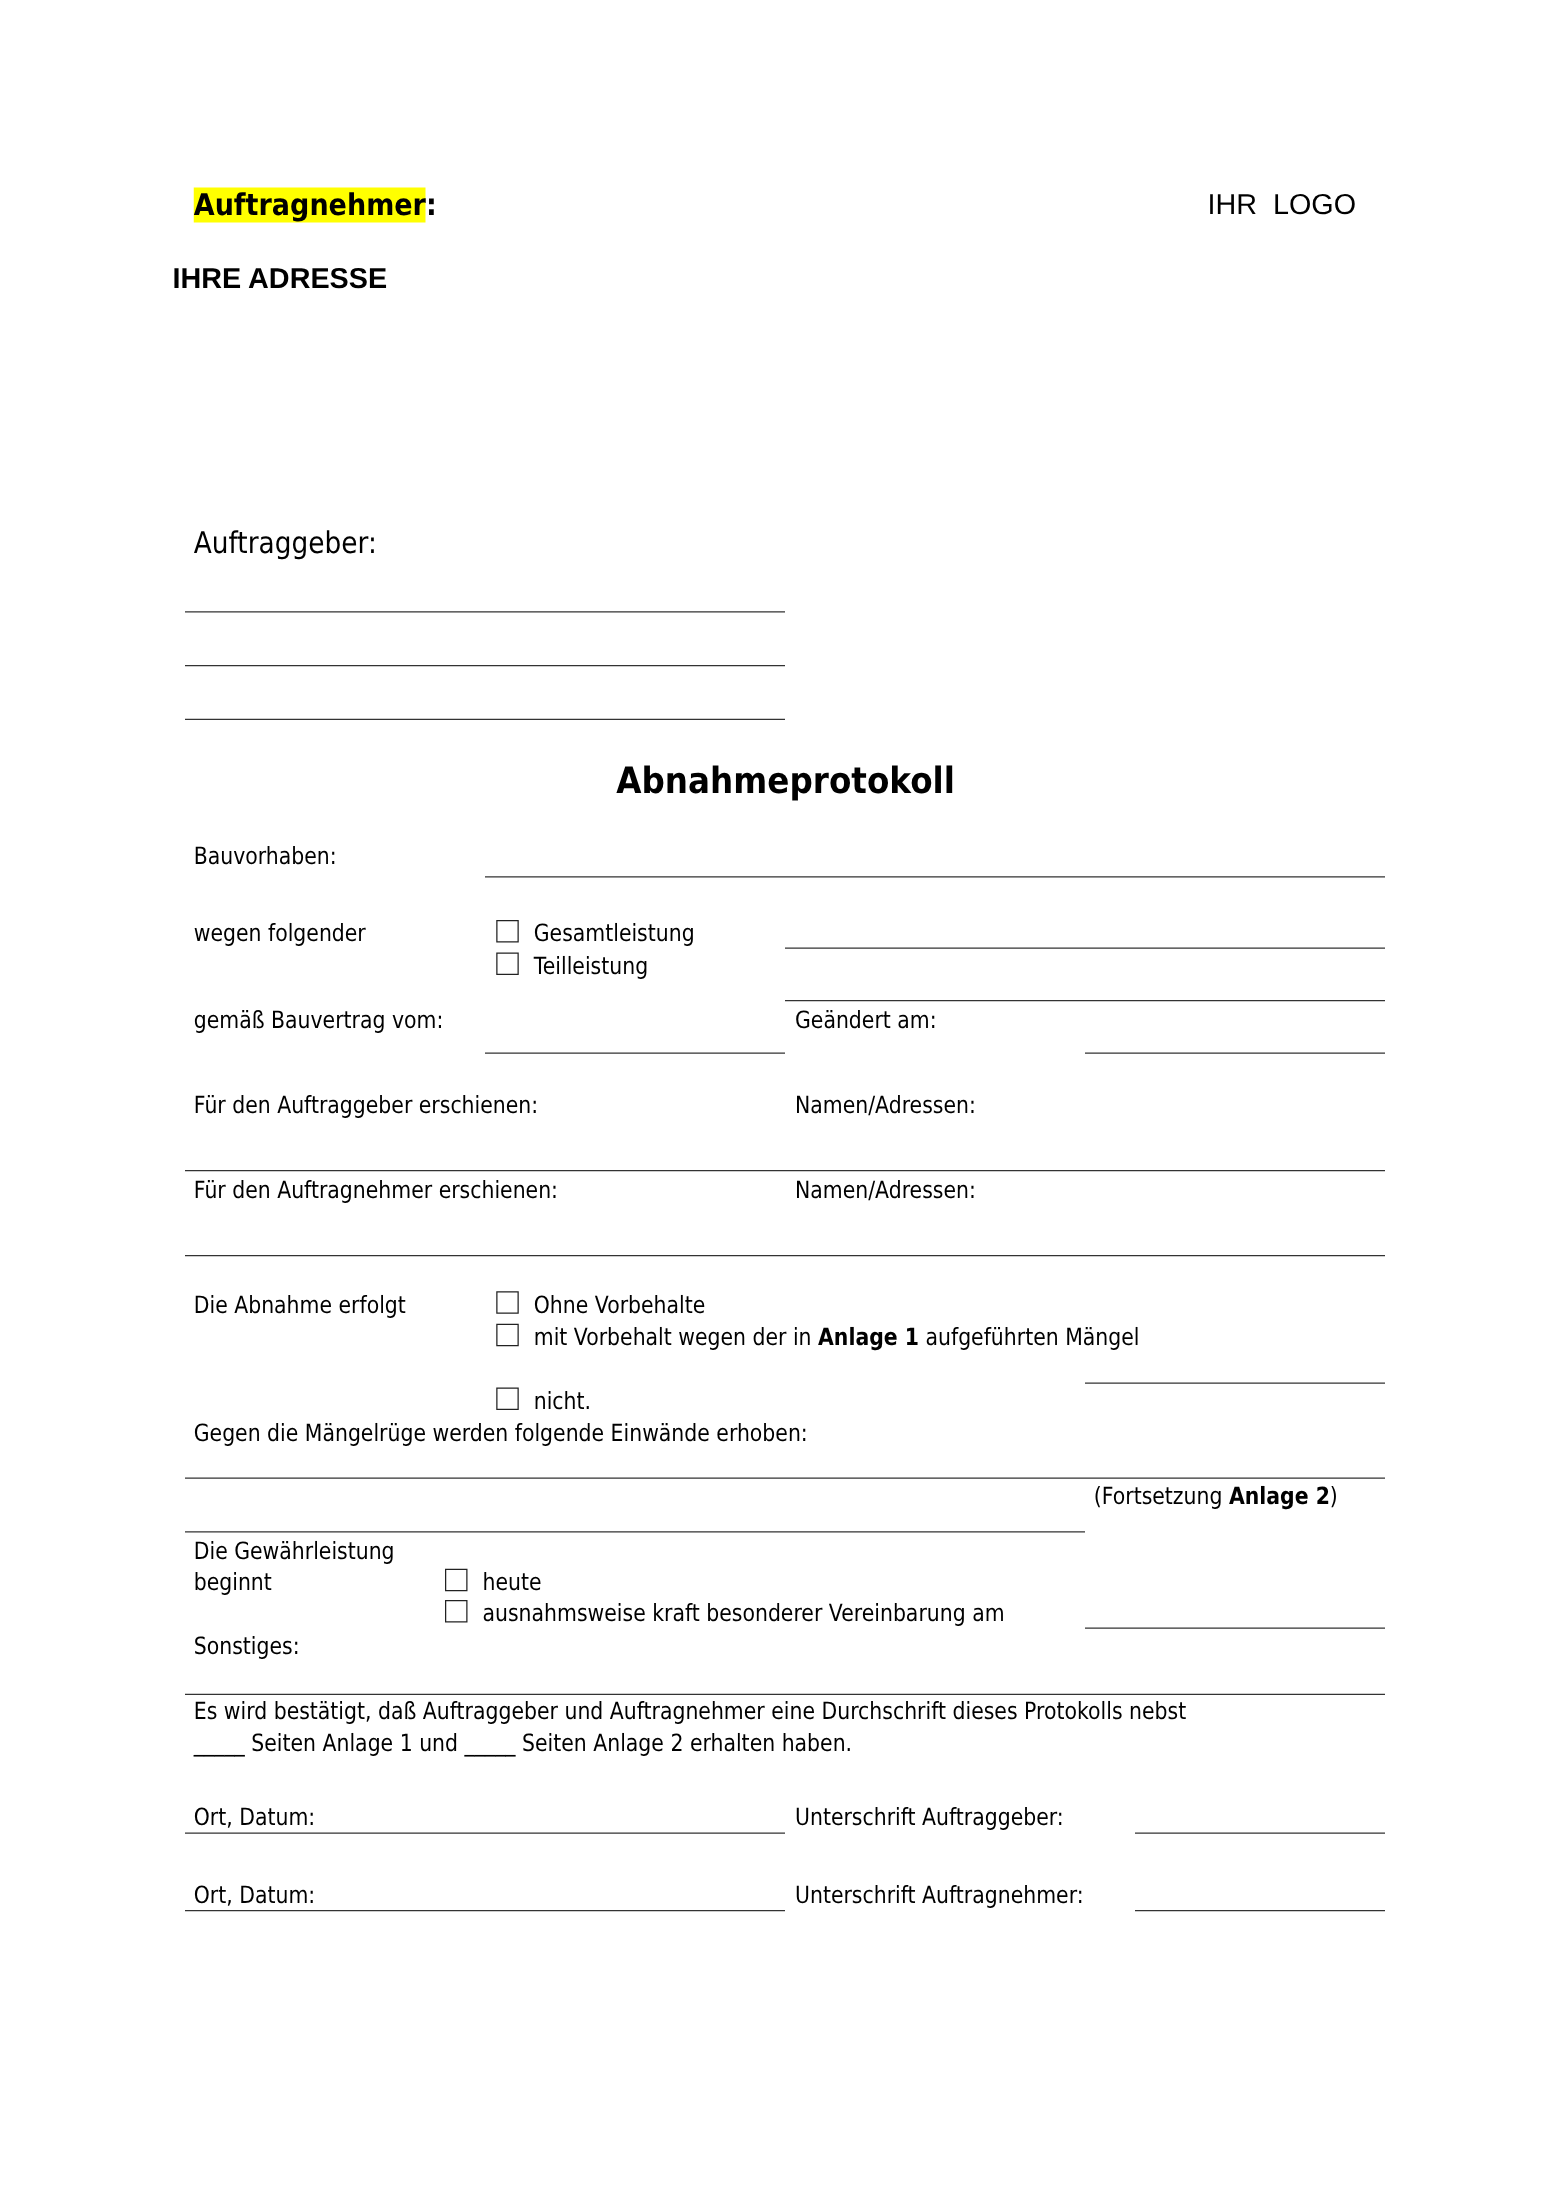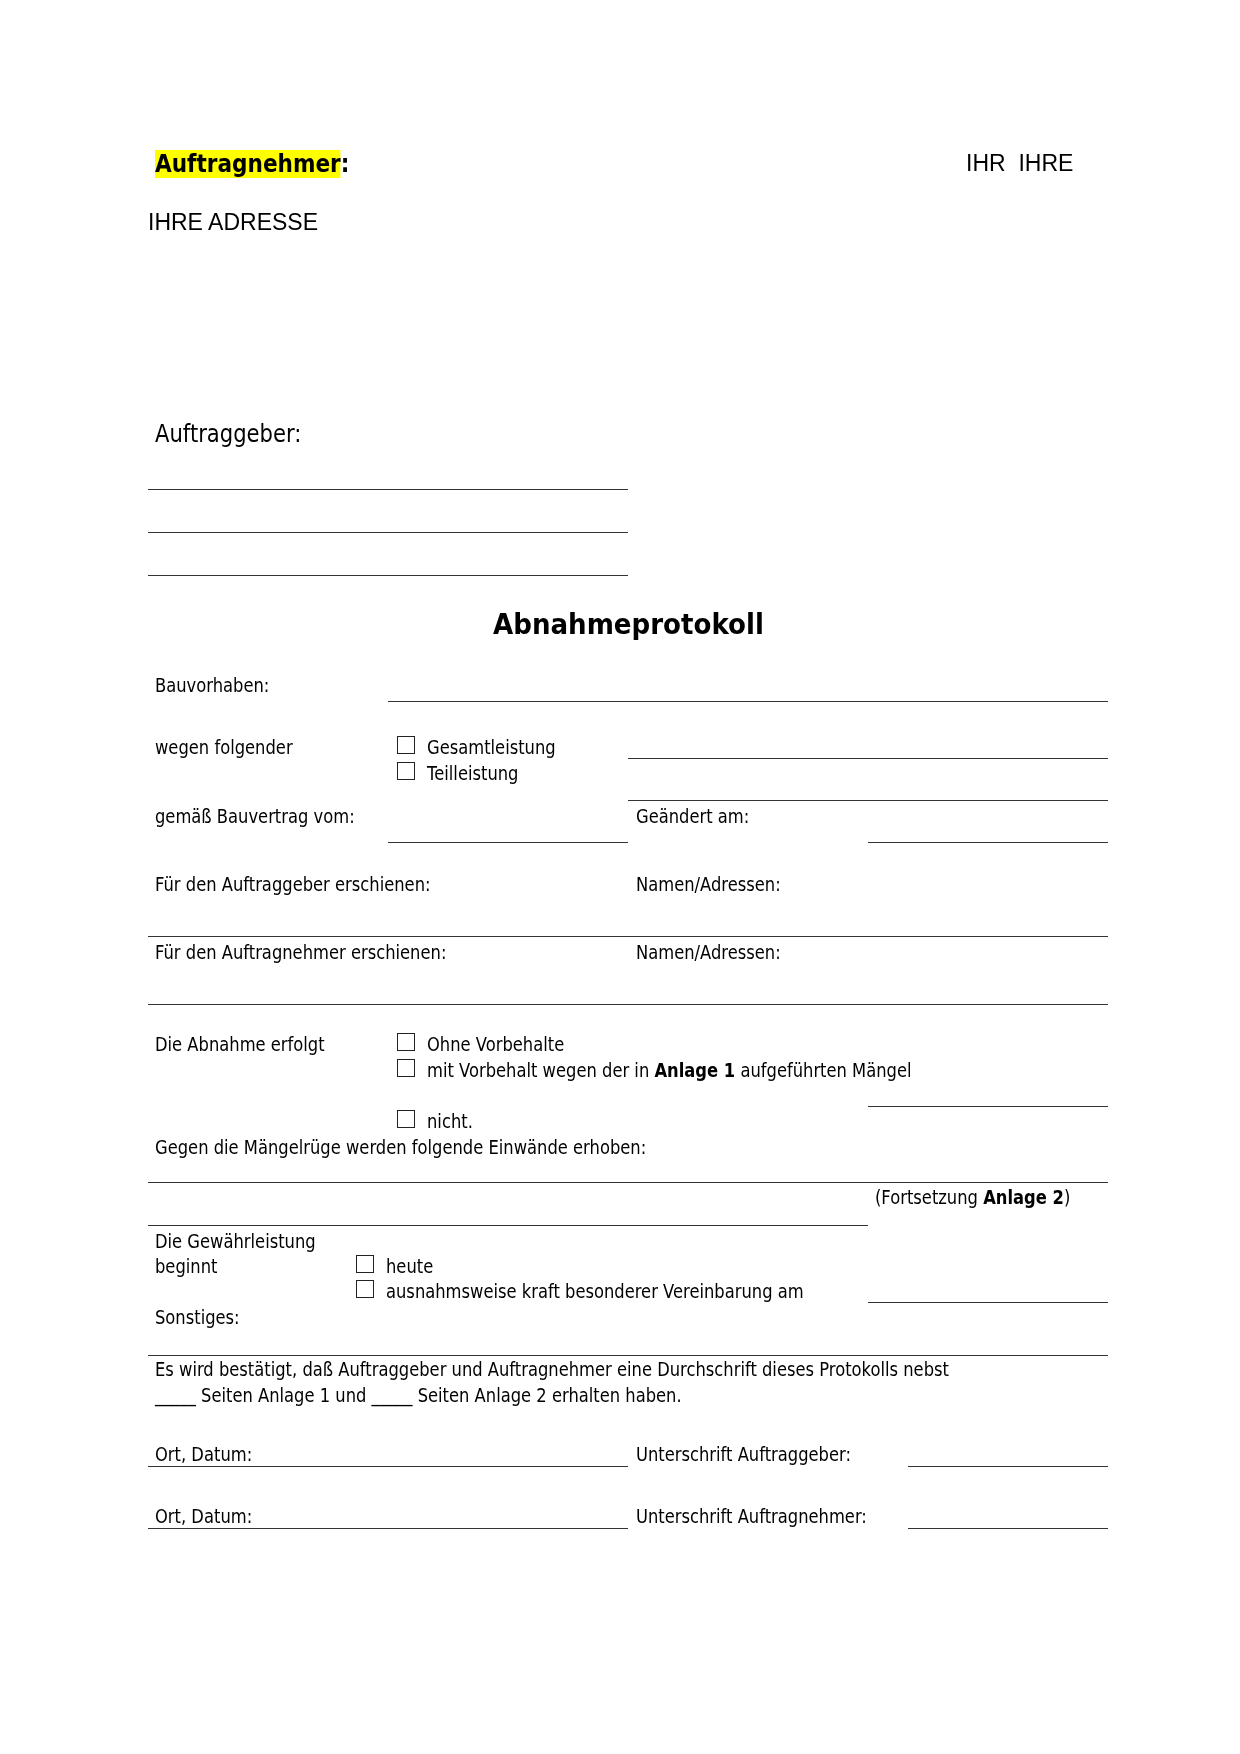--- a/index.html
+++ b/index.html
@@ -13,22 +13,22 @@
   .cb { position:absolute; width:18px; height:18px; border:1.5px solid #222; box-sizing:border-box; background:#fff; }
   b { font-weight:bold; }
   .title { font-size:29px; font-weight:bold; transform:scaleX(0.9); transform-origin:left top; }
 </style>
 </head>
 <body>
 
 <div class="abs" style="left:155px; top:150px; font-size:24px; font-weight:bold; font-family:'DejaVu Sans', sans-serif; transform:scaleX(0.9); transform-origin:left top;">
   <span class="hl">Auftragnehmer</span><span>:</span>
 </div>
-<div class="abs arial" style="left:966px; top:150px; white-space:pre;">IHR  IHRE</div>
-<div class="abs arial" style="left:148px; top:209px;">IHRE ADRESSE</div>
+<div class="abs arial" style="left:966px; top:150px; white-space:pre;">IHR  LOGO</div>
+<div class="abs arial" style="left:138px; top:209px;font-weight:bold;">IHRE ADRESSE</div>
 
 <div class="abs" style="left:155px; top:420px; font-size:24px; transform:scaleX(0.88); transform-origin:left top;">Auftraggeber:</div>
 <div class="line" style="left:148px; top:489px; width:480px;"></div>
 <div class="line" style="left:148px; top:532px; width:480px;"></div>
 <div class="line" style="left:148px; top:575px; width:480px;"></div>
 
 <div class="abs title" style="left:493px; top:607px;">Abnahmeprotokoll</div>
 
 <div class="abs t" style="left:155px; top:674px;">Bauvorhaben:</div>
 <div class="line" style="left:388px; top:701px; width:720px;"></div>

